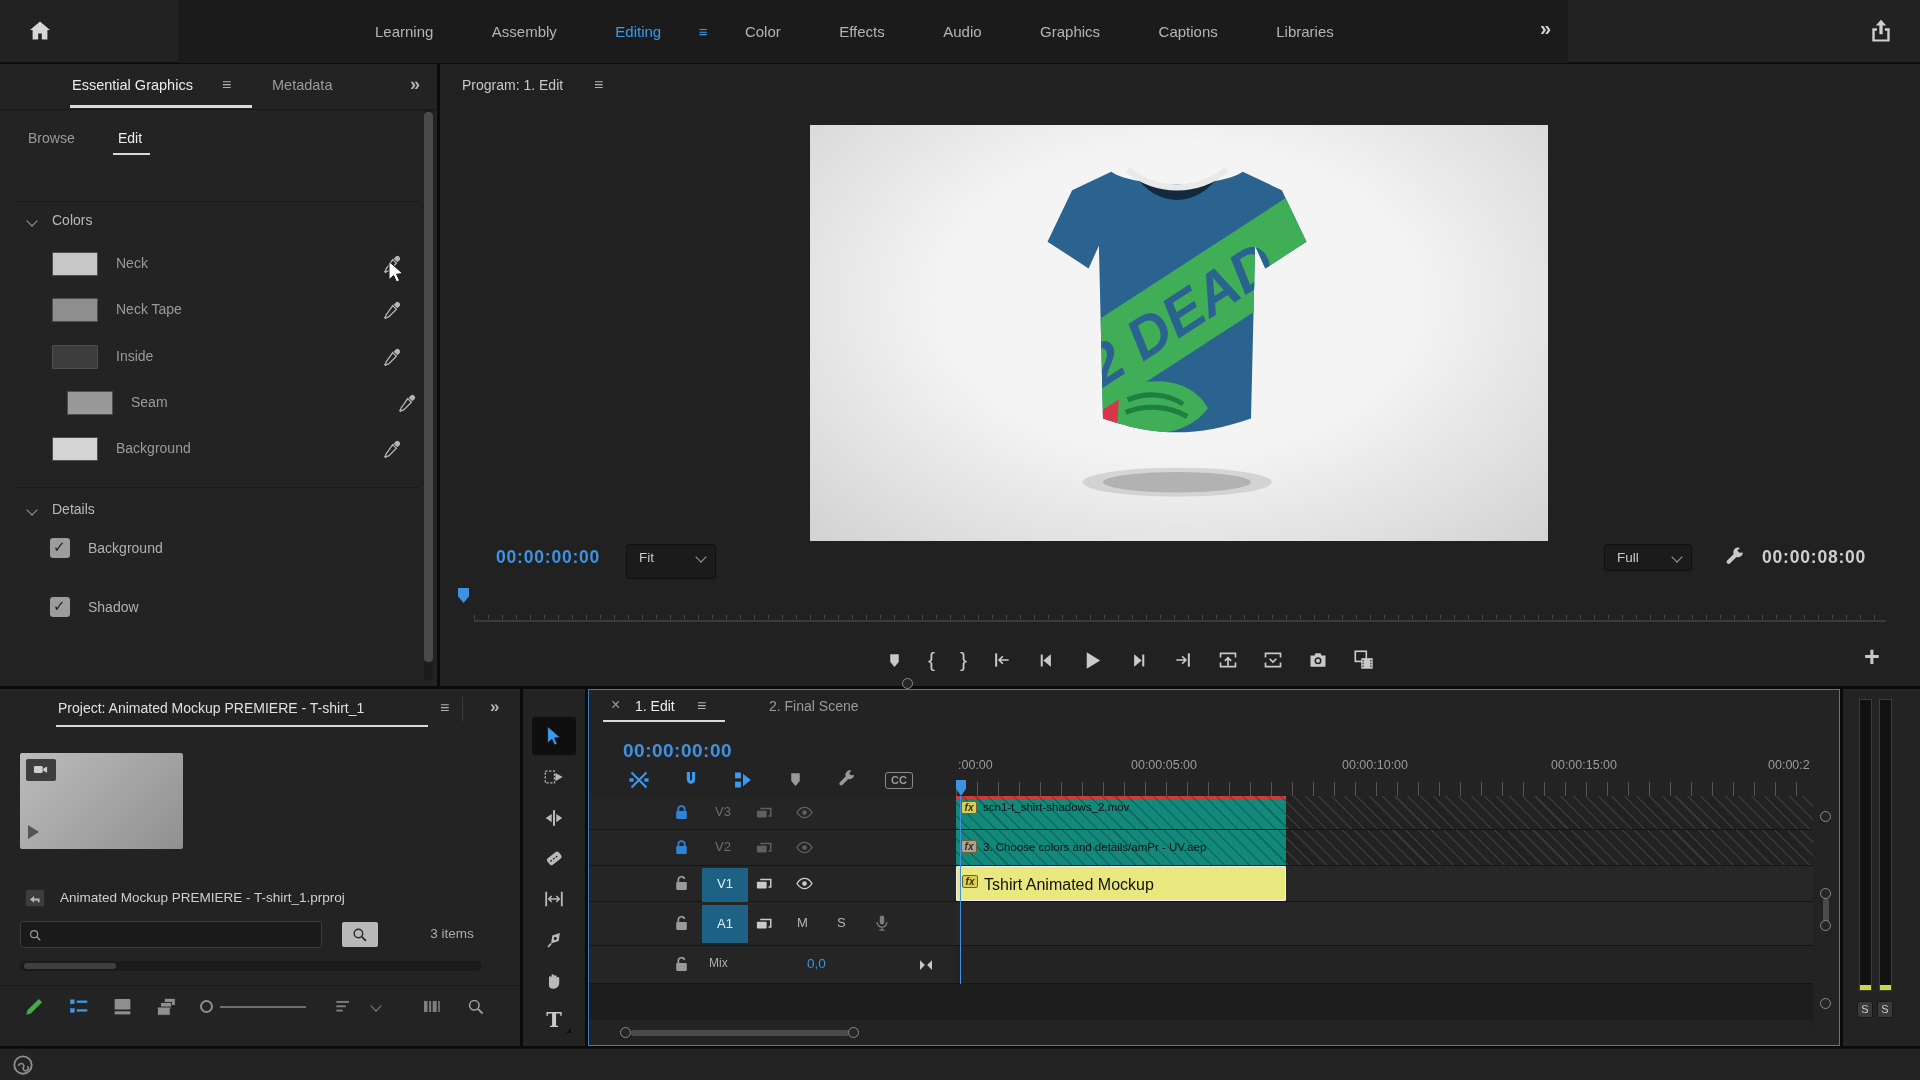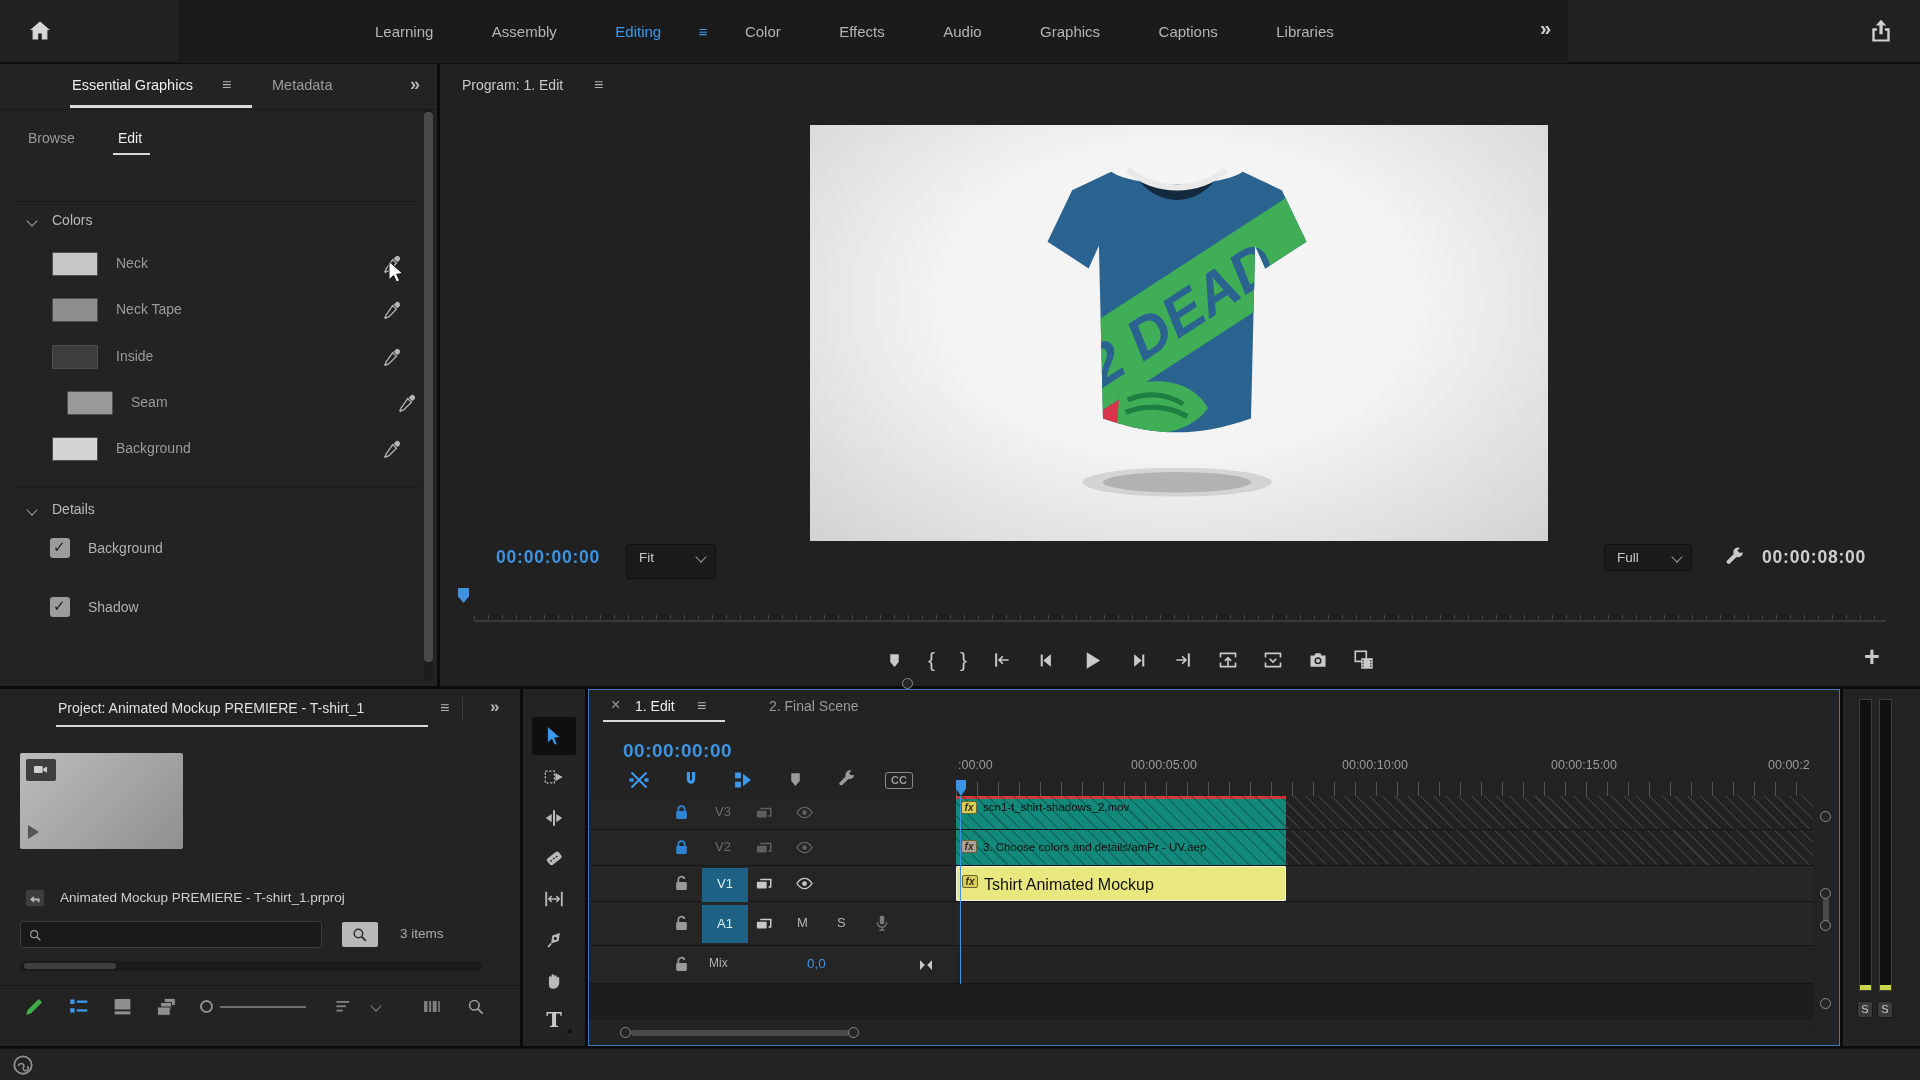--- a/index.html
+++ b/index.html
@@ -417,21 +417,21 @@
   <div class="ab" style="left:20px;top:232px;width:302px;height:27px;background:#1a1a1a;border:1px solid #3c3c3c;border-radius:3px">
     <svg class="ic ab" style="left:7px;top:6px;width:14px;height:14px;color:#9a9a9a">
         <use href="#i-mag"></use>
       </svg>
   </div>
   <div class="ab" style="left:342px;top:233px;width:36px;height:25px;background:#b9b9b9;border-radius:2px">
     <svg class="ic ab" style="left:9px;top:4px;width:17px;height:17px;color:#2a2a2a">
         <use href="#i-mag"></use>
       </svg>
   </div>
-  <span class="ab tx" style="left:400px;top:237px;width:104px;text-align:left;font-size:13.5px;color:#ababab">3 items</span>
+  <span class="ab tx" style="left:400px;top:237px;width:104px;text-align:center;font-size:13.5px;color:#ababab">3 items</span>
 
   <div class="ab" style="left:20px;top:272px;width:462px;height:10px;background:#1b1b1b;border-radius:5px">
     <div class="ab" style="left:4px;top:2px;width:92px;height:6px;background:#3f3f3f;border-radius:3px"></div>
   </div>
 
   <div class="ab" style="left:0;top:296px;right:0;height:1px;background:#191919"></div>
   <svg class="ic ab" style="left:24px;top:307px;width:21px;height:21px;color:#3fae49">
       <use href="#i-pencil"></use>
     </svg>
   <svg class="ic ab" style="left:68px;top:307px;width:21px;height:21px;color:#3b9aef">

